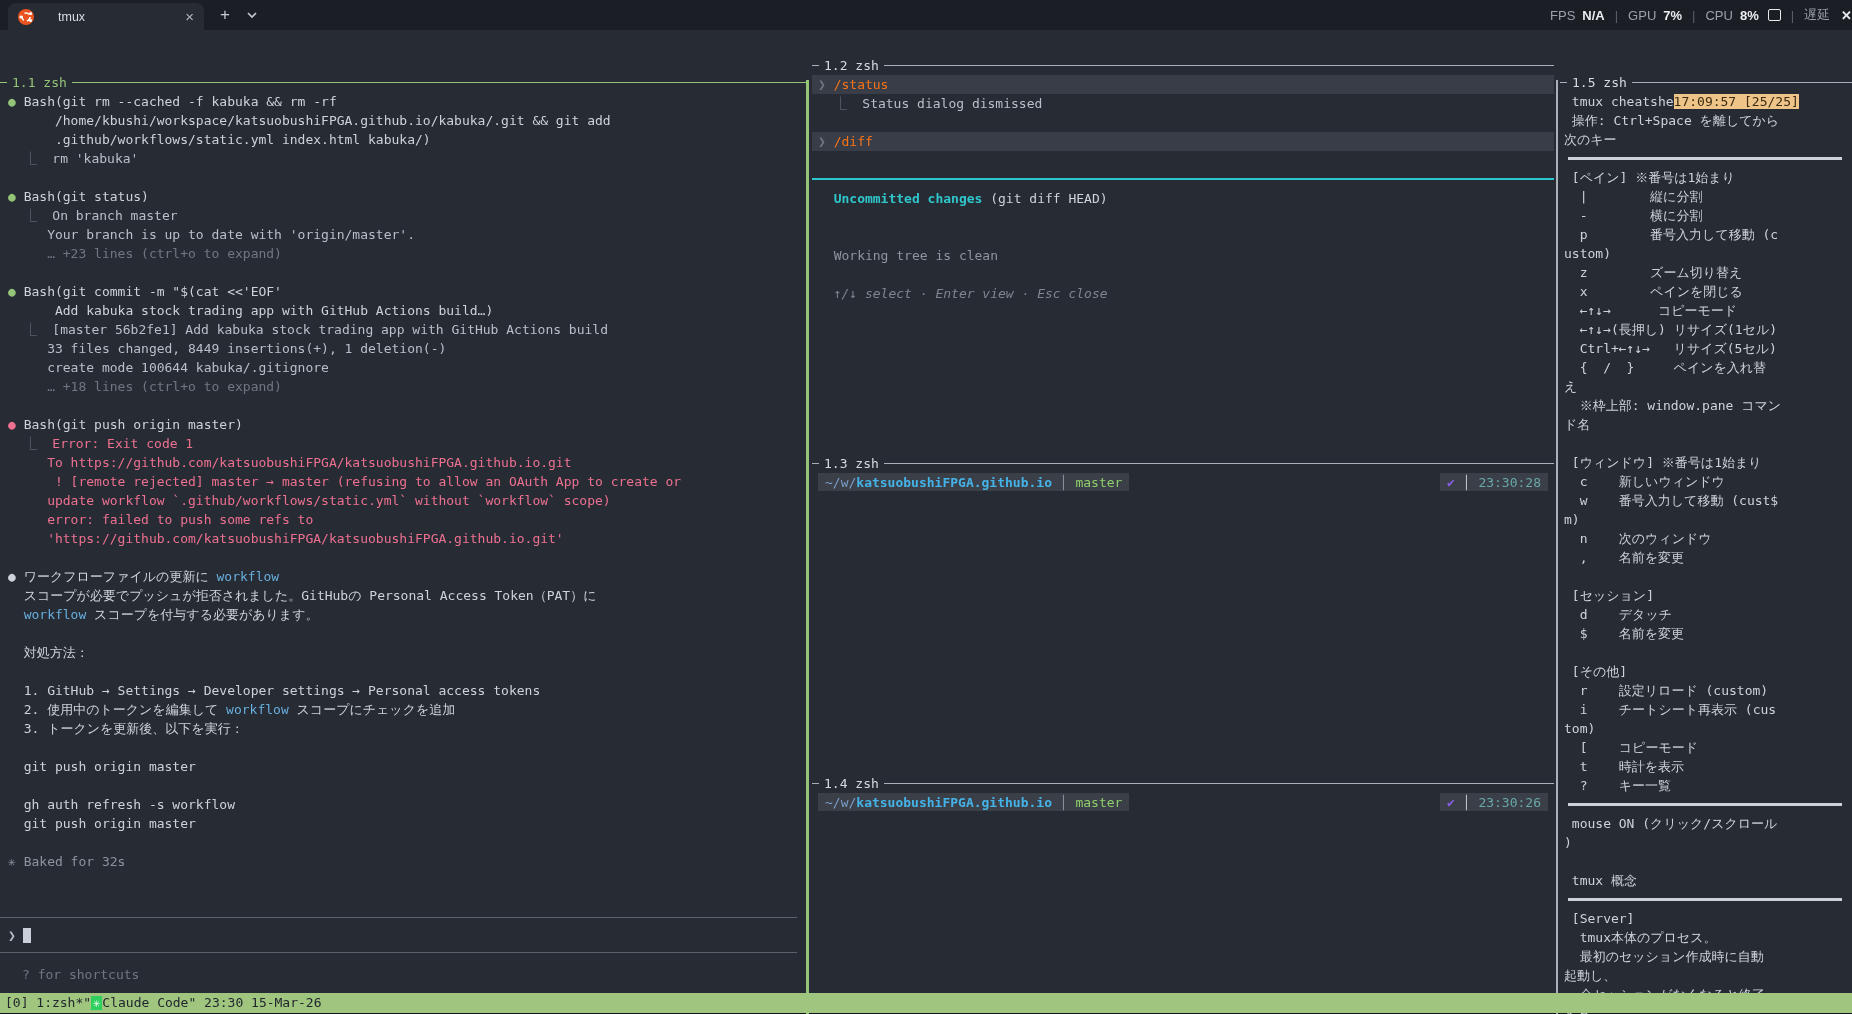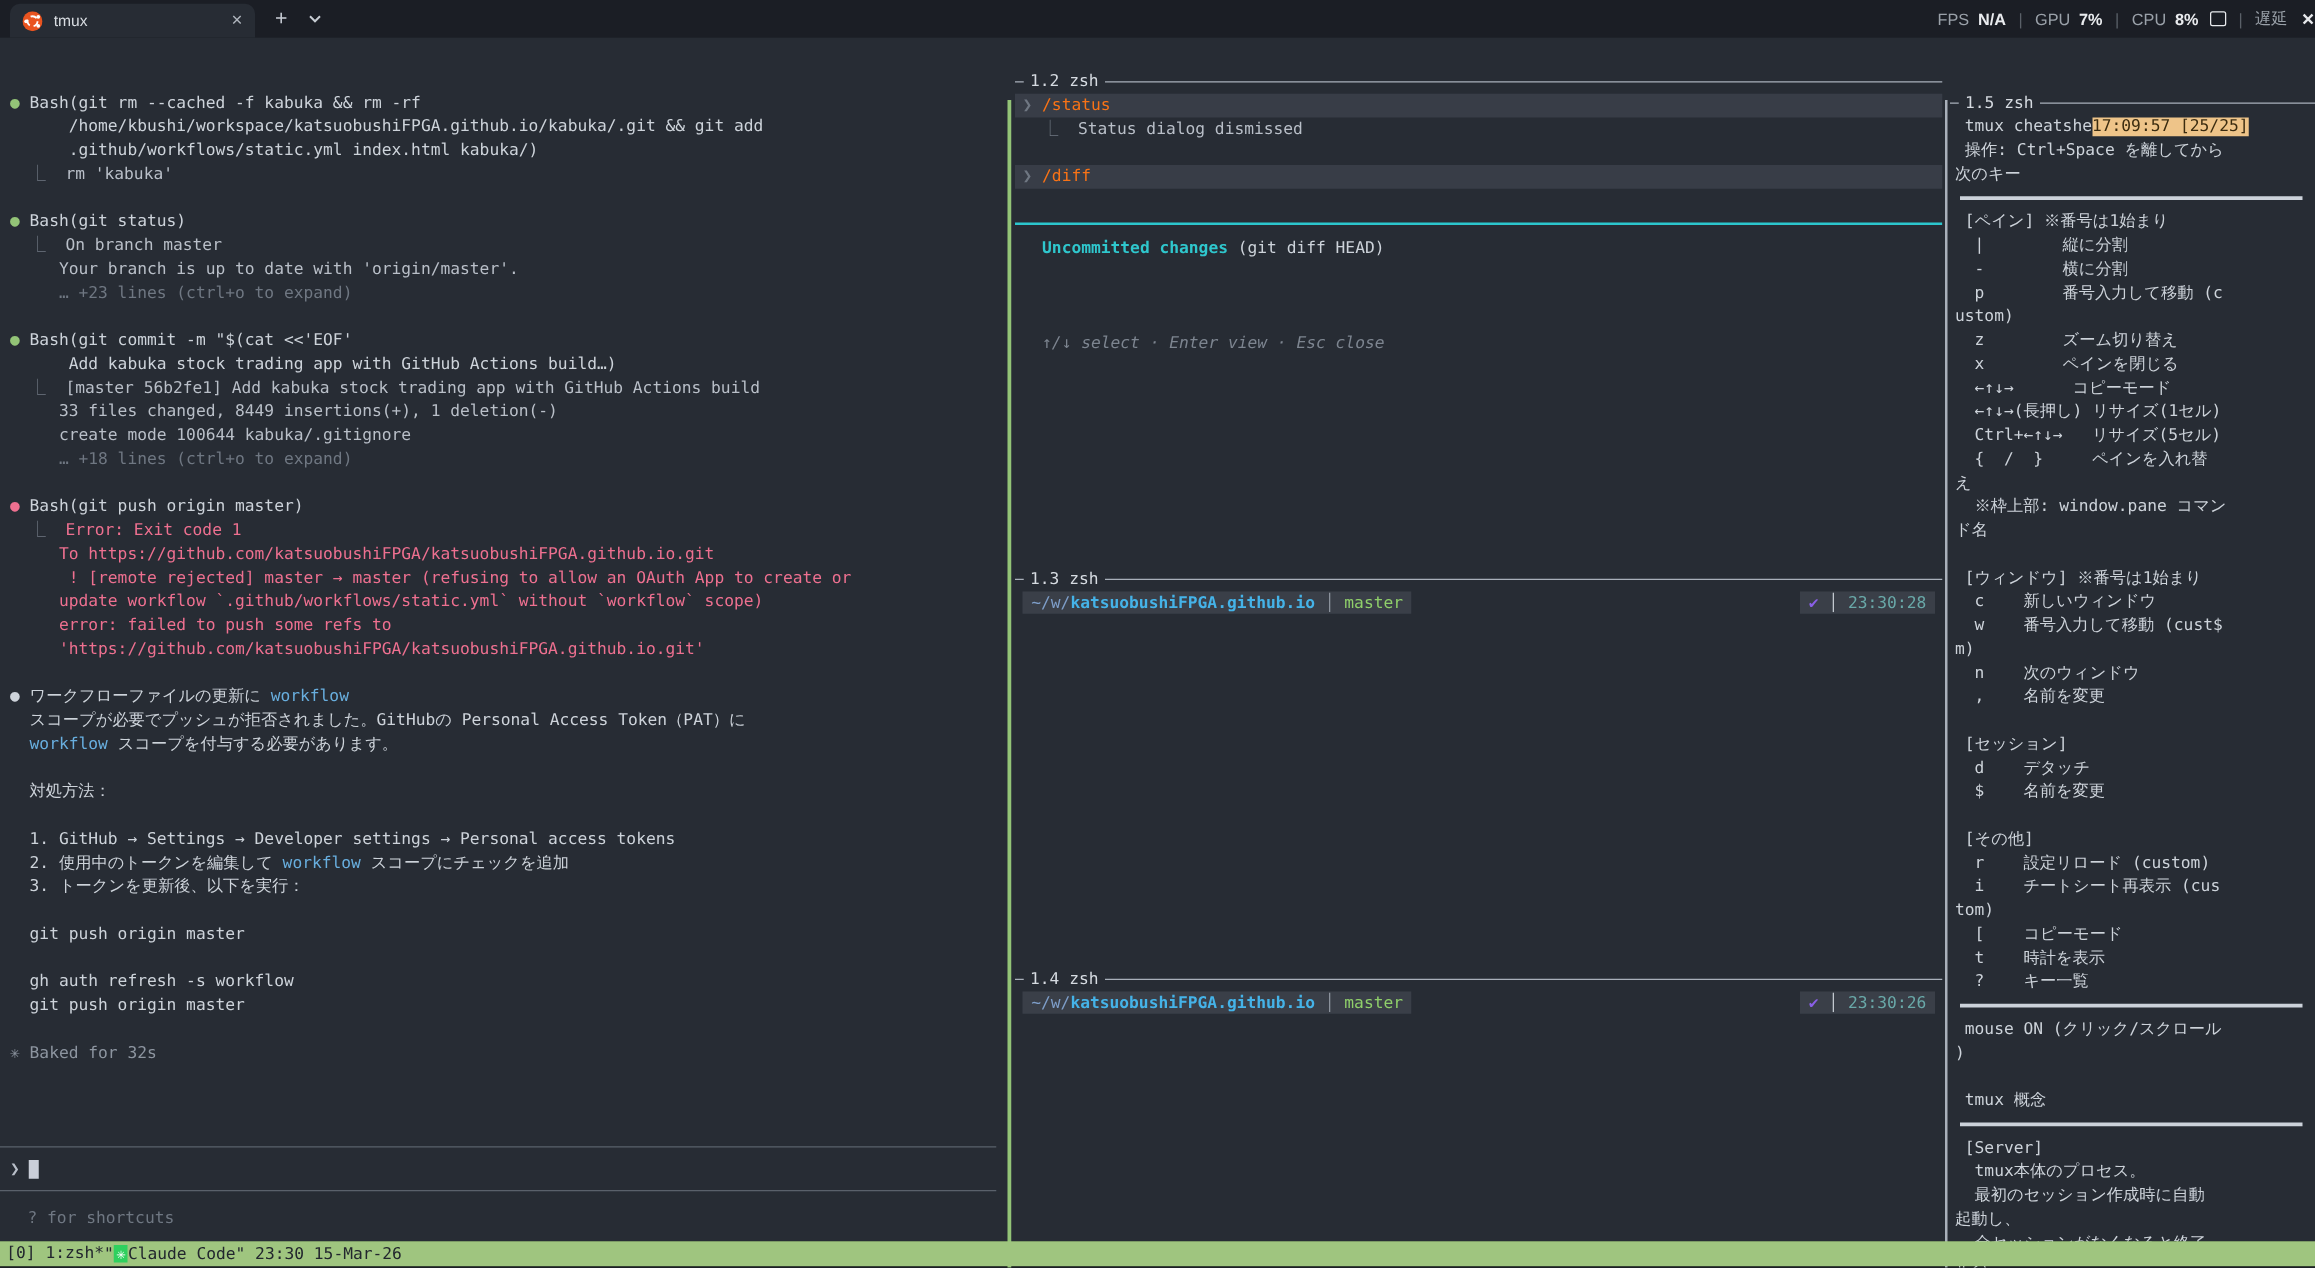--- a/index.html
+++ b/index.html
@@ -1,21 +1,21 @@
 <!DOCTYPE html>
 <html><head>
 <meta charset="utf-8">
 <style>
   html,body{margin:0;padding:0}
   body{width:1852px;height:1014px;background:#121419;overflow:hidden;position:relative;
        font-family:"DejaVu Sans Mono","Liberation Mono",monospace}
   
   .tabbar{position:absolute;left:0;top:0;width:1852px;height:30px;background:#1b1e25;display:flex;align-items:flex-end}
   .tab{height:27px;margin-left:8px;width:196px;background:#272c34;border-radius:8px 8px 0 0;
-       display:flex;align-items:center;padding:0 10px;gap:9px;box-sizing:border-box}
+       display:flex;align-items:center;padding:0 10px;gap:24px;box-sizing:border-box}
   .tab-title{color:#d9dde2;font:12.5px "Liberation Sans",sans-serif;flex:1}
   .tab-close{color:#b0b6be;font:15px "Liberation Sans",sans-serif}
   .tbtn{color:#c6cbd2;font:17px "Liberation Sans",sans-serif;margin-left:16px;align-self:center;line-height:26px}
   .tbtn.small svg{display:block}
   .stats{margin-left:auto;align-self:center;white-space:nowrap;overflow:hidden;
          font:13px "Liberation Sans",sans-serif;color:#9aa1a9;display:flex;align-items:center;gap:7px;
          max-width:420px;padding-right:0}
   .stat-val{color:#eaecef;font-weight:bold}
   .stat-sep{color:#5a6068;padding:0 3px}
   .box-icon{display:inline-block;width:11px;height:10px;border:1.5px solid #e8eaed;border-radius:2px;margin-left:2px}
@@ -116,20 +116,25 @@
       <span class="box-icon"></span>
       <span class="stat-sep">|</span>
       <span>遅延</span>
       <span class="clip-x">✕</span>
     </div>
 </div>
 
 <div class="term">
 
   <div class="pane" id="pane11">
+    <div class="ptitle green">
+      <span class="trule short"></span>
+        <span class="tlabel">1.1 zsh</span>
+        <span class="trule grow"></span>
+    </div>
     <div class="plines">
         <div class="tl"><span class="s-g">●</span><span class="s-w"> Bash(git rm --cached -f kabuka &amp;&amp; rm -rf</span></div>
         <div class="tl"><span class="s-w">      /home/kbushi/workspace/katsuobushiFPGA.github.io/kabuka/.git &amp;&amp; git add</span></div>
         <div class="tl"><span class="s-w">      .github/workflows/static.yml index.html kabuka/)</span></div>
         <div class="tl"><span class="s-d">  ⎿  </span><span class="s-w2">rm 'kabuka'</span></div>
         <div class="tl"></div>
         <div class="tl"><span class="s-g">●</span><span class="s-w"> Bash(git status)</span></div>
         <div class="tl"><span class="s-d">  ⎿  </span><span class="s-w2">On branch master</span></div>
         <div class="tl"><span class="s-w2">     Your branch is up to date with 'origin/master'.</span></div>
         <div class="tl"><span class="s-d">     … +23 lines (ctrl+o to expand)</span></div>
@@ -186,20 +191,21 @@
     <div class="plines">
         <div class="tl bar"><span class="s-d">❯ </span><span class="s-wb">/status</span></div>
         <div class="tl"><span class="s-d">  ⎿  </span><span class="s-w2">Status dialog dismissed</span></div>
         <div class="tl"></div>
         <div class="tl bar"><span class="s-d">❯ </span><span class="s-wb">/diff</span></div>
         <div class="tl"></div>
         <div class="tl hrl"><div class="hrline"></div></div>
         <div class="tl"><span class="s-cb">  Uncommitted changes</span><span class="s-w"> (git diff HEAD)</span></div>
         <div class="tl"></div>
         <div class="tl"></div>
+        <div class="tl"><span class="s-d2">  Working tree is clean</span></div>
         <div class="tl"></div>
         <div class="tl"><span class="s-i">  ↑/↓ select · Enter view · Esc close</span></div>
       </div>
   </div>
 
   <div class="pane" id="pane13">
     <div class="ptitle">
       <span class="trule short"></span>
         <span class="tlabel">1.3 zsh</span>
         <span class="trule grow"></span>

